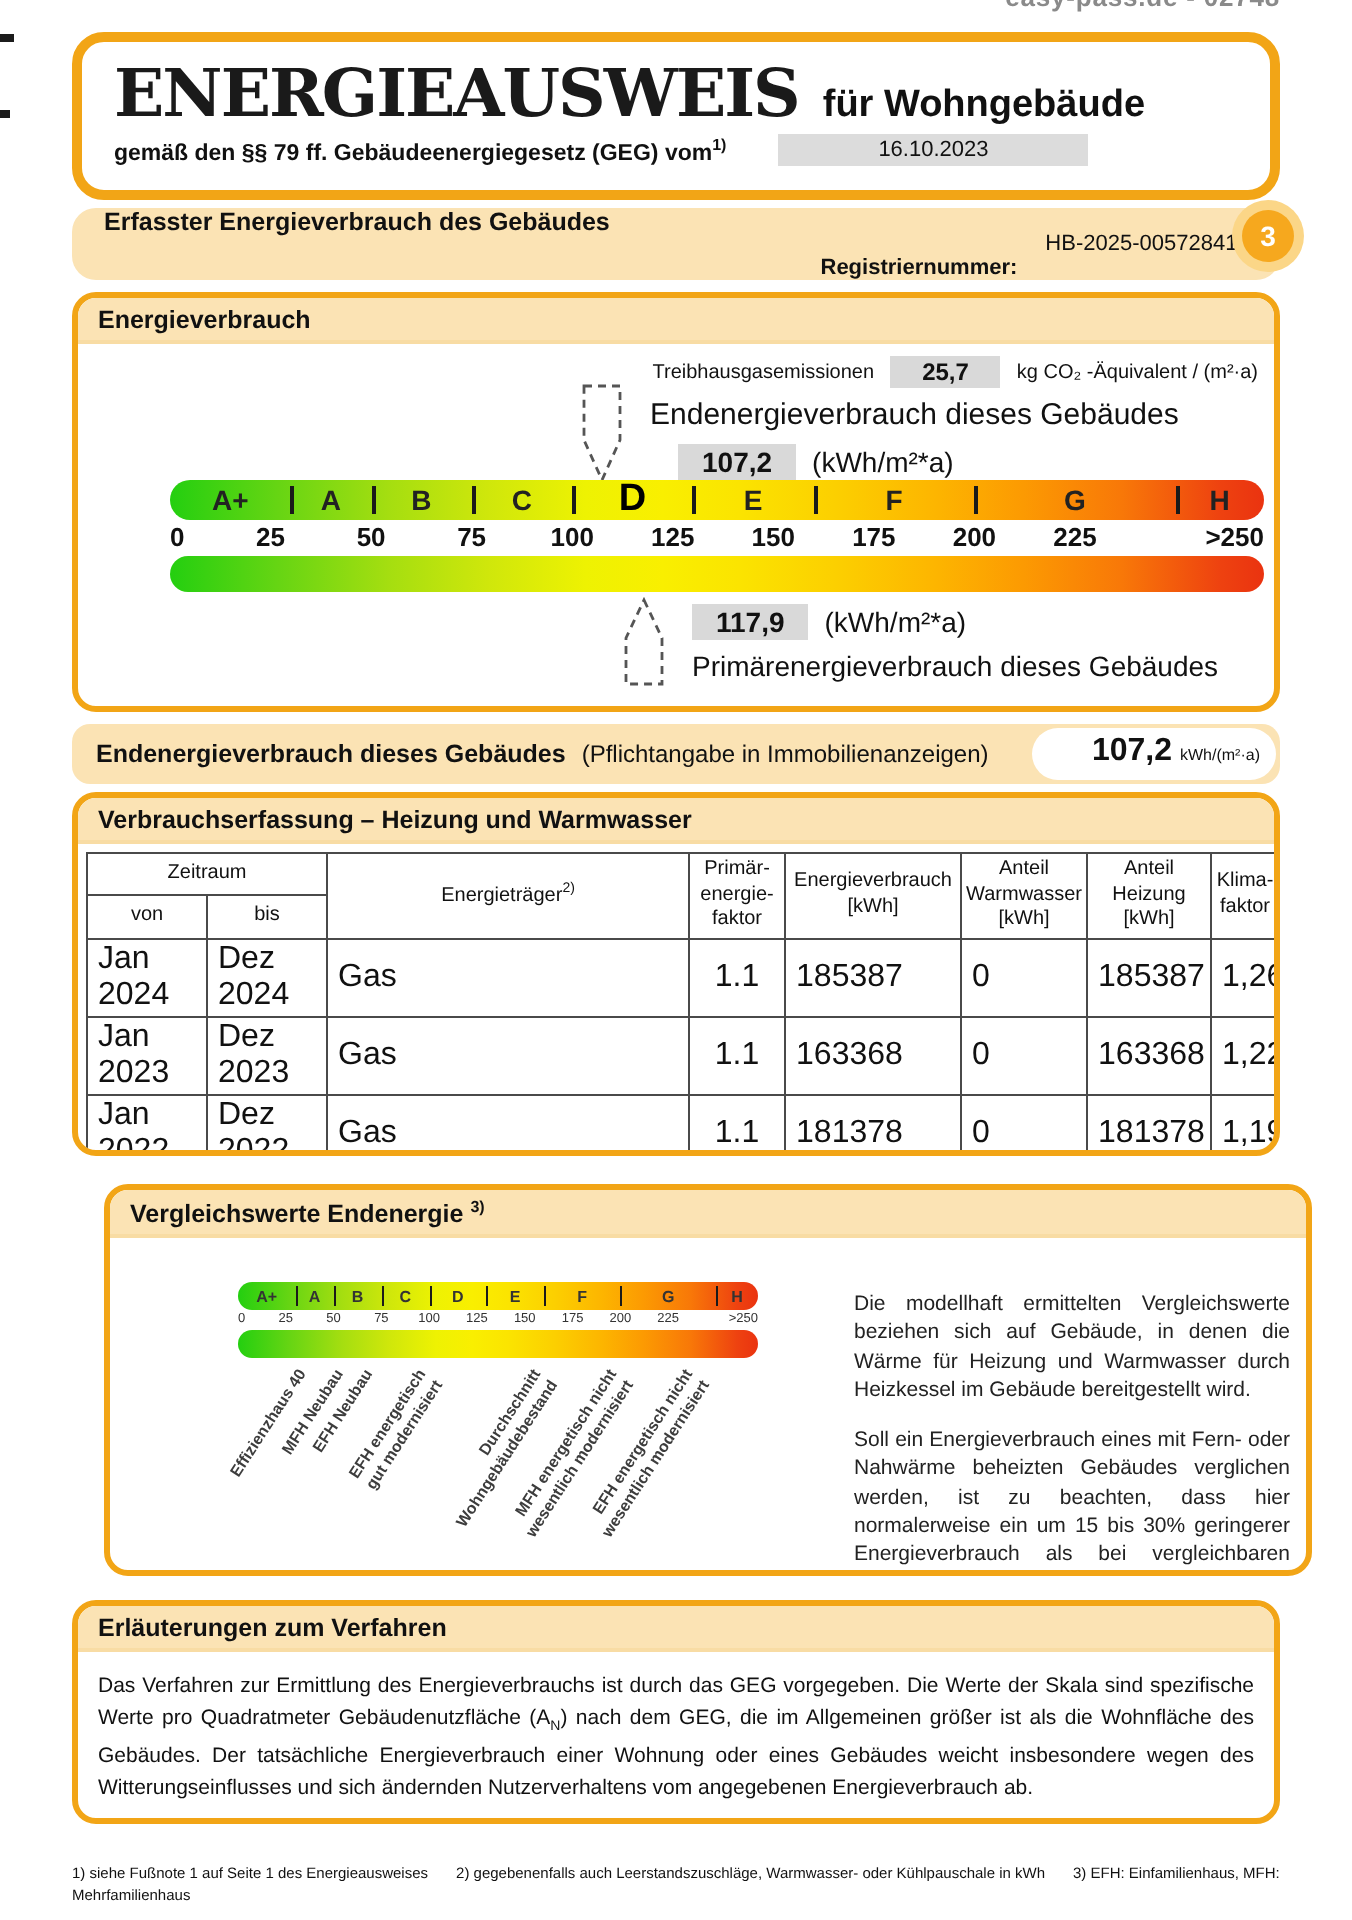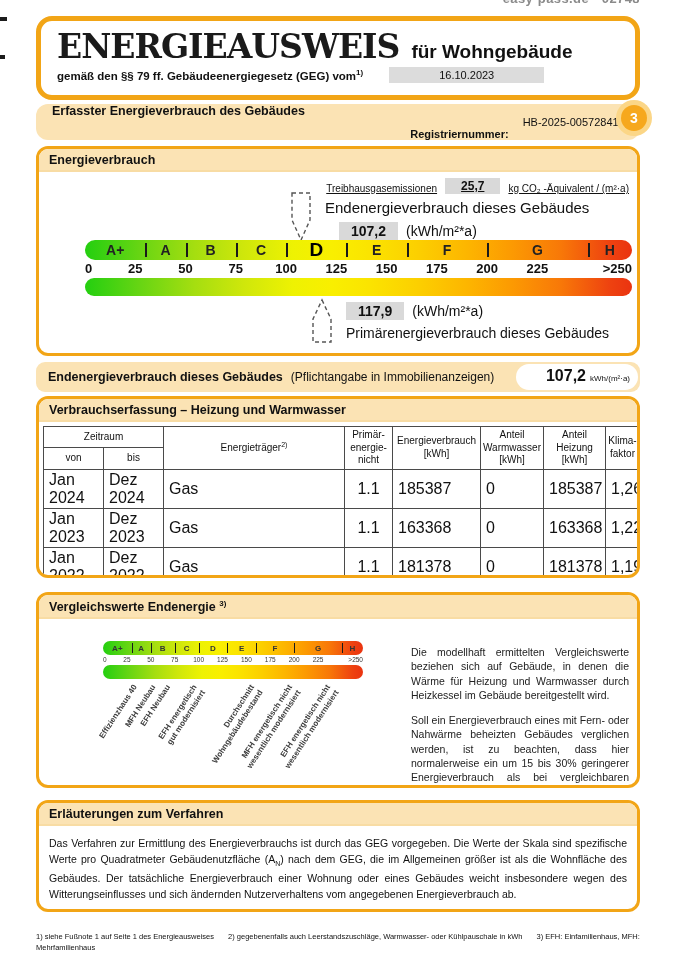--- a/index.html
+++ b/index.html
@@ -57,26 +57,26 @@
     position:absolute; left:36px; width:604px;
     border:3px solid var(--accent); border-radius:12px; background:#fff; overflow:hidden;
   }
   .section-head {
     background:var(--peach); font-size:12.5px; font-weight:bold;
     padding:4px 10px 3px; border-bottom:2px solid #f8dca4;
   }
   .section-head sup { font-size:8px; }
   #sec-energie { top:146px; height:210px; }
   #sec-table { top:396px; height:182px; }
-  #sec-vergleich { top:592px; height:196px; }
+  #sec-vergleich { top:592px; height:196px;margin-left:16px; }
   #sec-erlaeuterungen { top:800px; height:112px; }
 
   
   .energie-body { position:relative; height:181px; }
-  .ghg-row { position:absolute; top:6px; right:8px; display:flex; align-items:flex-end; gap:8px; font-size:10px;text-decoration:underline; }
+  .ghg-row { position:absolute; top:6px; right:8px; display:flex; align-items:center; gap:8px; font-size:10px; }
   .ghg-value { background:var(--graybox); font-size:12px; font-weight:bold; padding:1px 16px; }
   .end-label { position:absolute; top:27px; left:286px; font-size:15px; }
   .end-value-row { position:absolute; top:50px; left:300px; display:flex; align-items:center; gap:8px; font-size:14px; }
   .value-box { background:var(--graybox); font-weight:bold; font-size:14px; padding:1px 12px; }
   .primary-value-row { position:absolute; top:130px; left:307px; display:flex; align-items:center; gap:8px; font-size:14px; }
   .primary-label { position:absolute; top:153px; left:307px; font-size:14px; }
 
   .grad {
     background:linear-gradient(90deg,#24cf10 0%,#67d513 10%,#a5de10 20%,#cfe70b 29%,#eef202 38%,#f9ef00 45%,#fbe400 52%,#fccf00 61%,#fdb500 70%,#fc9a02 78%,#f87808 87%,#ee4210 96%,#ea3310 100%);
   }
@@ -260,21 +260,21 @@
         <col style="width:63px">
         <col style="width:62px">
         <col style="width:34px">
     </colgroup>
     <thead>
       <tr>
         <th colspan="2">Zeitraum</th>
         <th rowspan="2"><span>Energieträger</span><sup>2)</sup></th>
         <th rowspan="2">Primär-
 energie-
-nicht</th>
+faktor</th>
         <th rowspan="2">Energieverbrauch
 [kWh]</th>
         <th rowspan="2">Anteil
 Warmwasser
 [kWh]</th>
         <th rowspan="2">Anteil
 Heizung
 [kWh]</th>
         <th rowspan="2">Klima-
 faktor</th>

